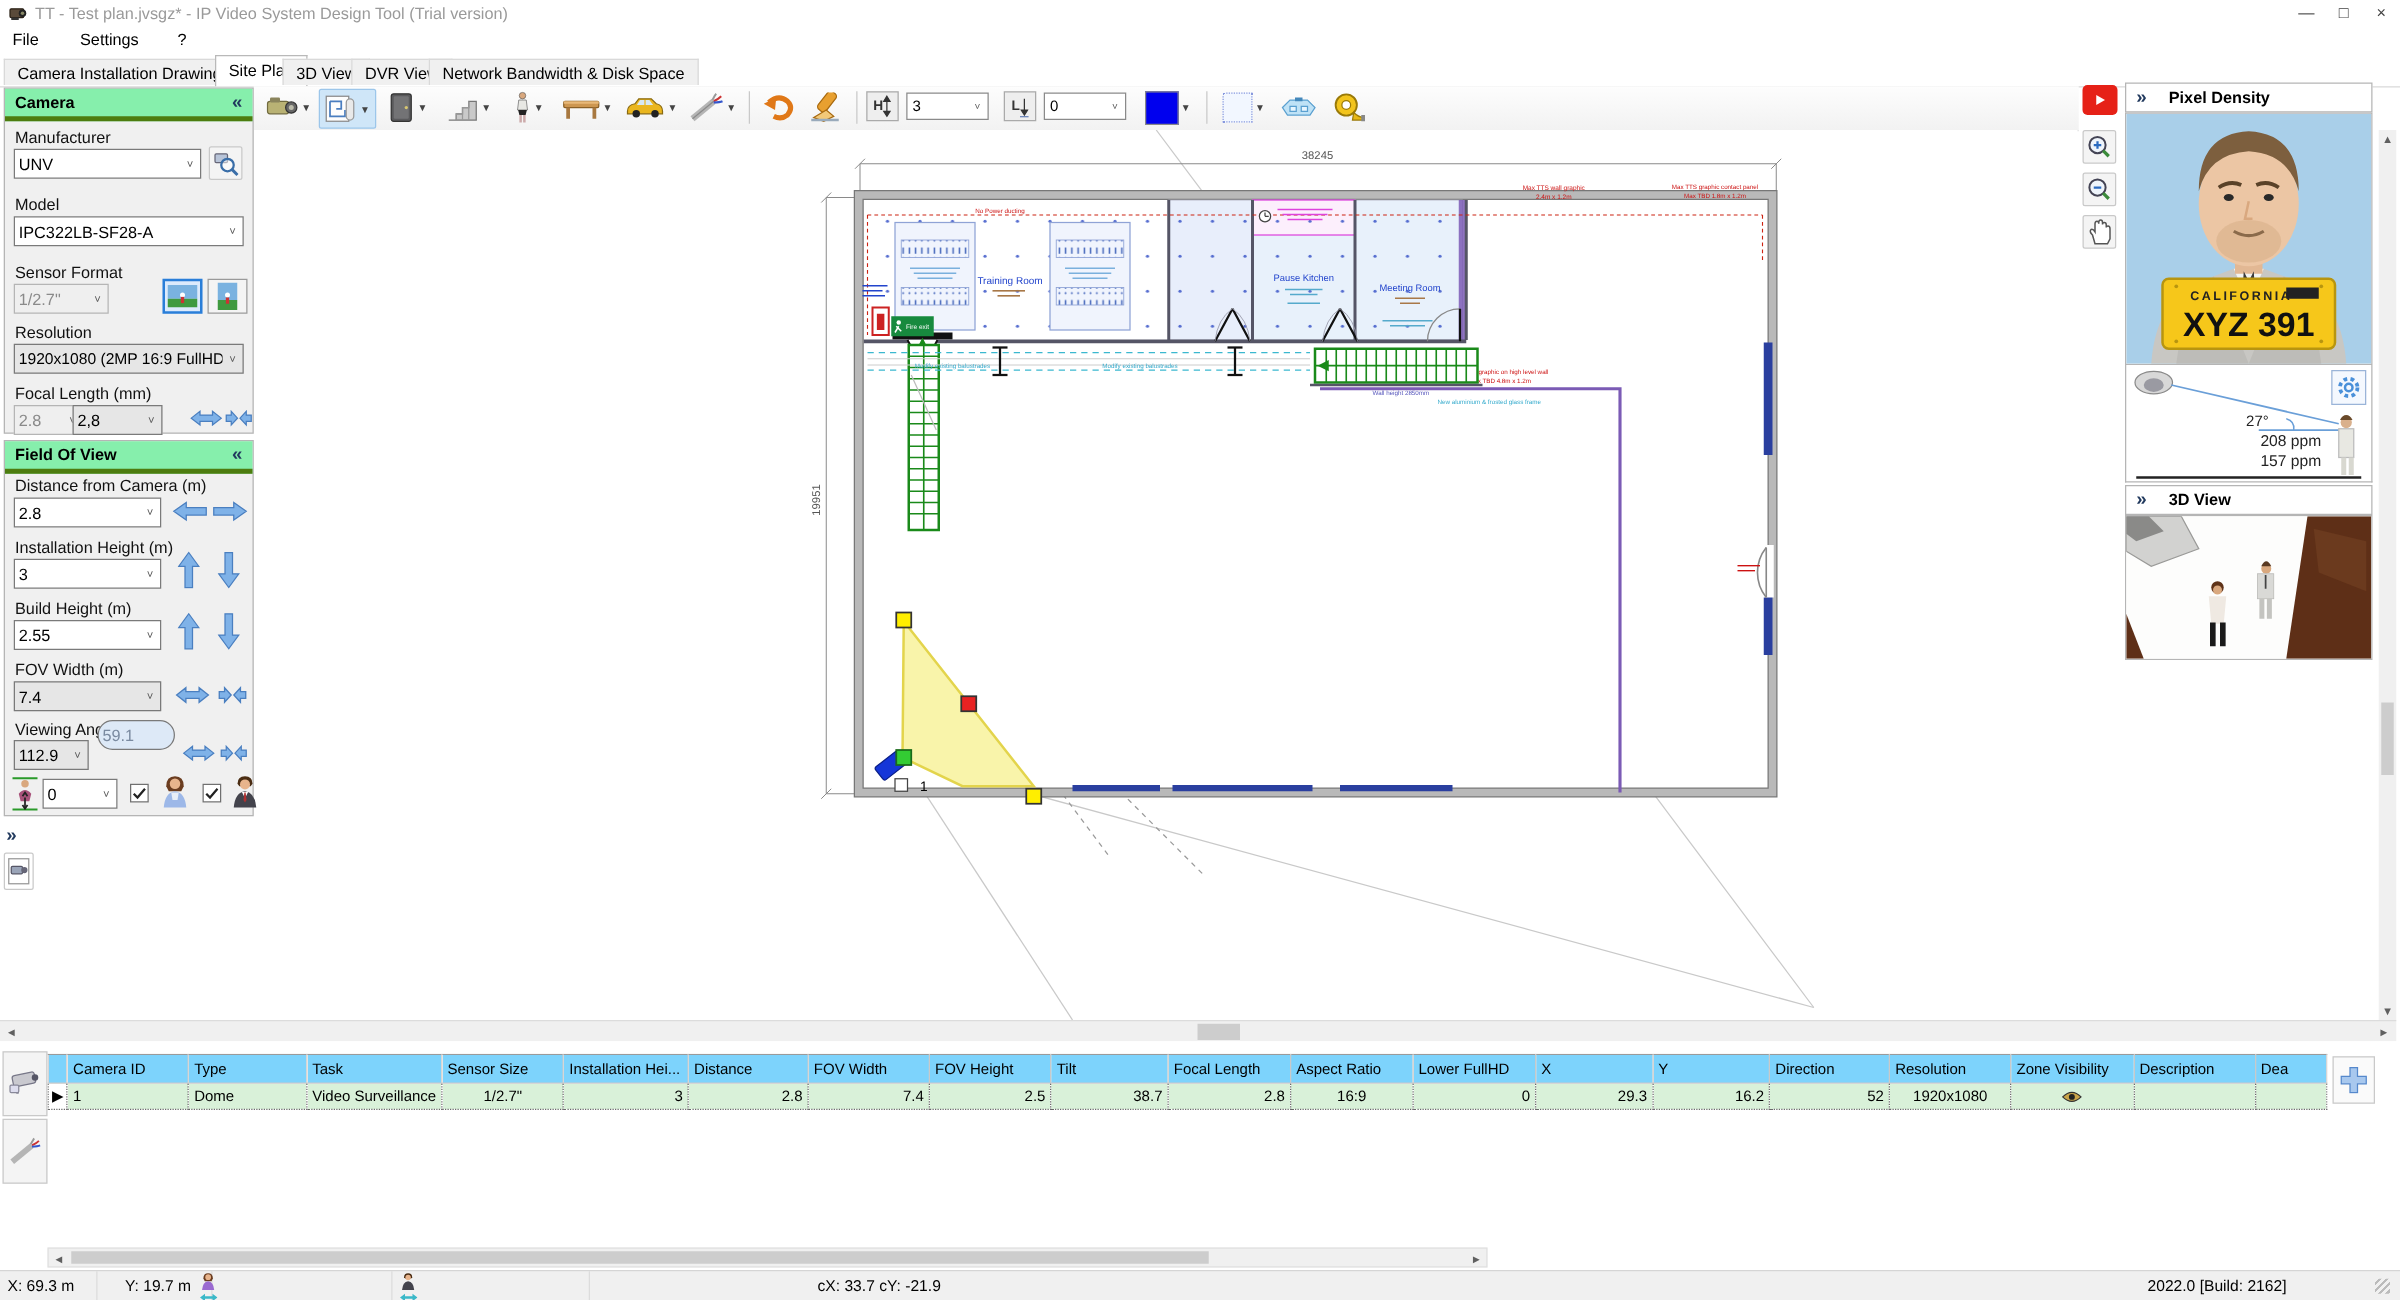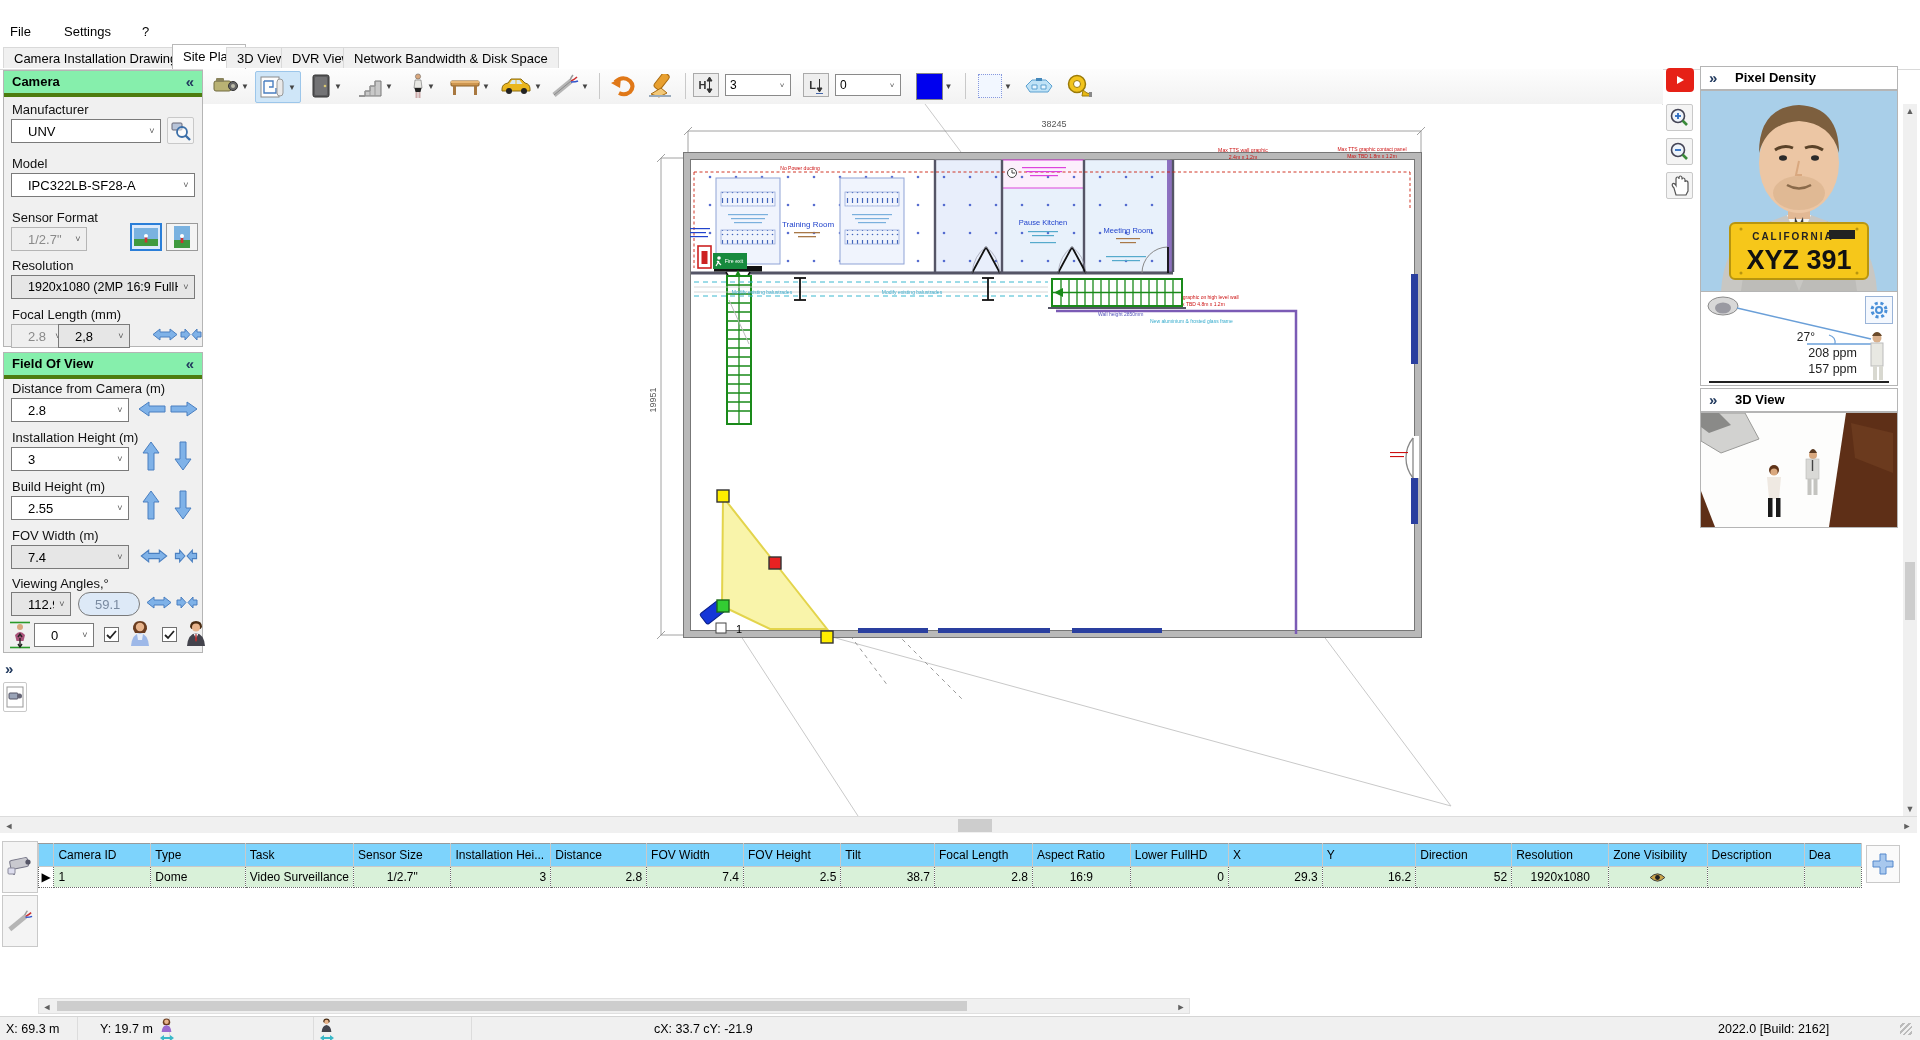--- a/index.html
+++ b/index.html
@@ -25,21 +25,21 @@
   .tcombo{top:5px;height:22px;border:1px solid #8a8a8a;background:#fff;font-size:12px;display:flex;align-items:center;box-sizing:border-box;}
   .tcombo .val{flex:1;padding-left:4px;}
   .tcombo .dd{width:16px;text-align:center;font-size:8px;color:#555;}
   .hlbtn{top:4px;width:26px;height:24px;background:#eee;border:1px solid #aaa;box-sizing:border-box;display:flex;align-items:center;justify-content:center;font-size:11px;font-weight:bold;color:#333;}
   
   .panelbox{left:3px;width:200px;background:#f0f0f0;border:1px solid #b5b5b5;box-sizing:border-box;}
   .panelhead{position:relative;height:22px;background:#86efac;border-bottom:4px solid #4d7c0f;font-weight:bold;font-size:13px;line-height:22px;padding-left:8px;}
   .collapse{position:absolute;right:8px;top:0;font-size:15px;font-weight:bold;color:#223a5e;}
   .plabel{left:8px;font-size:13px;color:#111;}
   .combo{height:24px;border:1px solid #7a7a7a;background:#fff;font-size:13px;display:flex;align-items:center;box-sizing:border-box;}
-  .combo .val{flex:1;padding-left:16px;white-space:nowrap;overflow:hidden;}
+  .combo .val{flex:1;padding-left:3px;white-space:nowrap;overflow:hidden;}
   .combo .dd{width:16px;text-align:center;font-size:9px;color:#555;}
   .combo.dis{background:#efefef;border-color:#b5b5b5;color:#8a8a8a;}
   .combo.gray{background:#e6e6e6;}
   .combo.blue{background:#dde9f7;color:#7a8aa0;}
   .arrowbtn{display:flex;align-items:center;justify-content:center;}
   .cb{width:15px;height:15px;background:#fff;border:1px solid #707070;box-sizing:border-box;display:flex;align-items:center;justify-content:center;}
   
   .rpanelhead{background:#fff;border:1px solid #b5b5b5;font-weight:bold;font-size:13px;line-height:22px;box-sizing:border-box;padding-left:34px;}
   .chev{position:absolute;left:8px;top:0;font-size:15px;font-weight:bold;color:#223a5e;}
   .sidebtn{width:27px;height:27px;background:#f4f4f4;border:1px solid #c9c9c9;border-radius:2px;display:flex;align-items:center;justify-content:center;box-sizing:border-box;}
@@ -56,20 +56,34 @@
   #statusbar{left:0;top:1016px;width:1920px;height:24px;background:#f0f0f0;border-top:1px solid #d5d5d5;font-size:12.5px;}
   .stseg{top:0;height:24px;line-height:24px;border-right:1px solid #dcdcdc;padding-left:6px;box-sizing:border-box;}
   svg{display:block;}
   .plantext{font-family:"Liberation Sans",sans-serif;}
 </style>
 </head>
 <body>
 
 <div id="root">
 
+  <div class="abs" id="titlebar">
+    <span class="abs" style="left:7px;top:3px;">
+      <svg width="16" height="16" viewBox="0 0 16 16">
+          <rect x="1" y="4" width="11" height="7" rx="1" fill="#5a4a3a" stroke="#2a2016"></rect>
+          <circle cx="11" cy="7.5" r="3" fill="#222"></circle>
+          <circle cx="11" cy="7.5" r="1.4" fill="#886"></circle>
+          <rect x="2" y="11" width="6" height="2" fill="#333"></rect>
+        </svg>
+    </span>
+    <span class="abs title">TT - Test plan.jvsgz* - IP Video System Design Tool (Trial version)</span>
+    <span class="abs winbtn" style="left:1830px;">—</span>
+    <span class="abs winbtn" style="left:1860px;">□</span>
+    <span class="abs winbtn" style="left:1890px;">×</span>
+  </div>
 
   <div class="abs" id="menubar">
     <span class="abs menuitem" style="left:4px;">File</span>
     <span class="abs menuitem" style="left:58px;">Settings</span>
     <span class="abs menuitem" style="left:136px;">?</span>
   </div>
 
   <div class="abs" id="tabbar">
     <span class="abs tab" style="left:3px;">Camera Installation Drawing</span>
     <span class="abs tab active" style="left:172px;">Site Plan</span>
@@ -558,21 +572,21 @@
     <span class="abs arrowbtn" style="left:170px;top:194px;">
         <svg width="24" height="18" viewBox="0 0 22 17">
           <path d="M1 6 H5 V3 L10 8.5 L5 14 V11 H1 Z M21 6 H17 V3 L12 8.5 L17 14 V11 H21 Z" fill="#7fb2e8" stroke="#4a7fc0"></path>
         </svg>
       </span>
     <span class="abs plabel" style="top:223px;">Viewing Angles,°</span>
     <div class="abs combo gray" style="left:7px;top:239px;width:60px;">
         <span class="val">112.9</span>
         <span class="dd">˅</span>
       </div>
-    <div class="abs combo blue" style="left:74px;top:239px;width:62px;border-radius:12px;">
+    <div class="abs combo blue" style="left:74px;top:223px;width:62px;border-radius:12px;">
         <span class="val">59.1</span>
       </div>
     <span class="abs arrowbtn" style="left:142px;top:241px;">
         <svg width="26" height="17" viewBox="0 0 26 17">
           <path d="M1 8.5 L8 3 V6 H18 V3 L25 8.5 L18 14 V11 H8 V14 Z" fill="#7fb2e8" stroke="#4a7fc0"></path>
         </svg>
       </span>
     <span class="abs arrowbtn" style="left:172px;top:241px;">
         <svg width="22" height="17" viewBox="0 0 22 17">
           <path d="M1 6 H5 V3 L10 8.5 L5 14 V11 H1 Z M21 6 H17 V3 L12 8.5 L17 14 V11 H21 Z" fill="#7fb2e8" stroke="#4a7fc0"></path>

